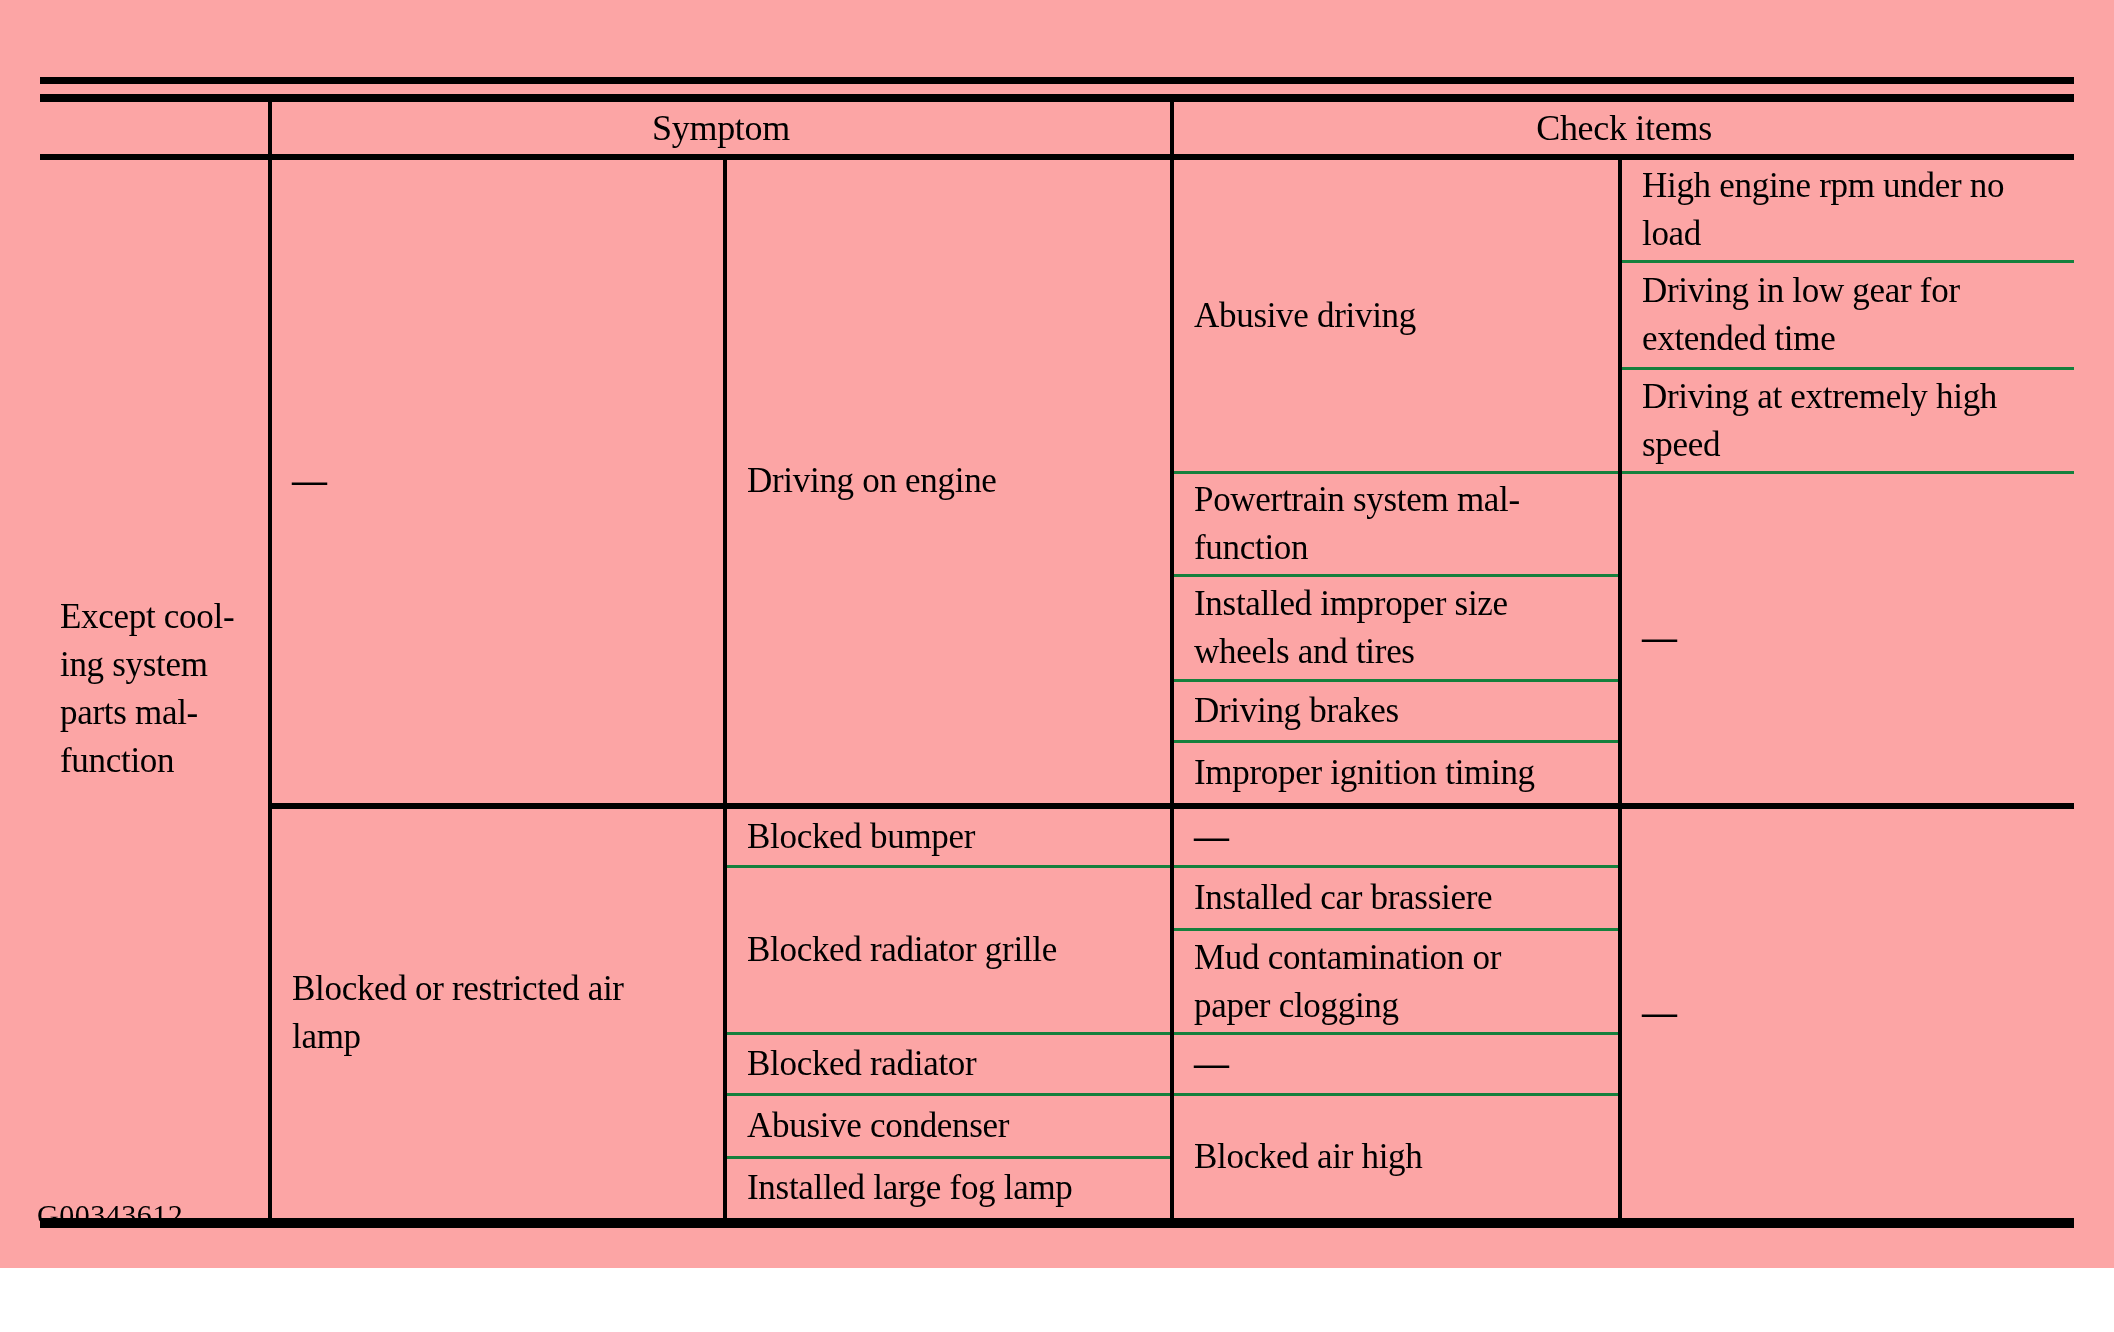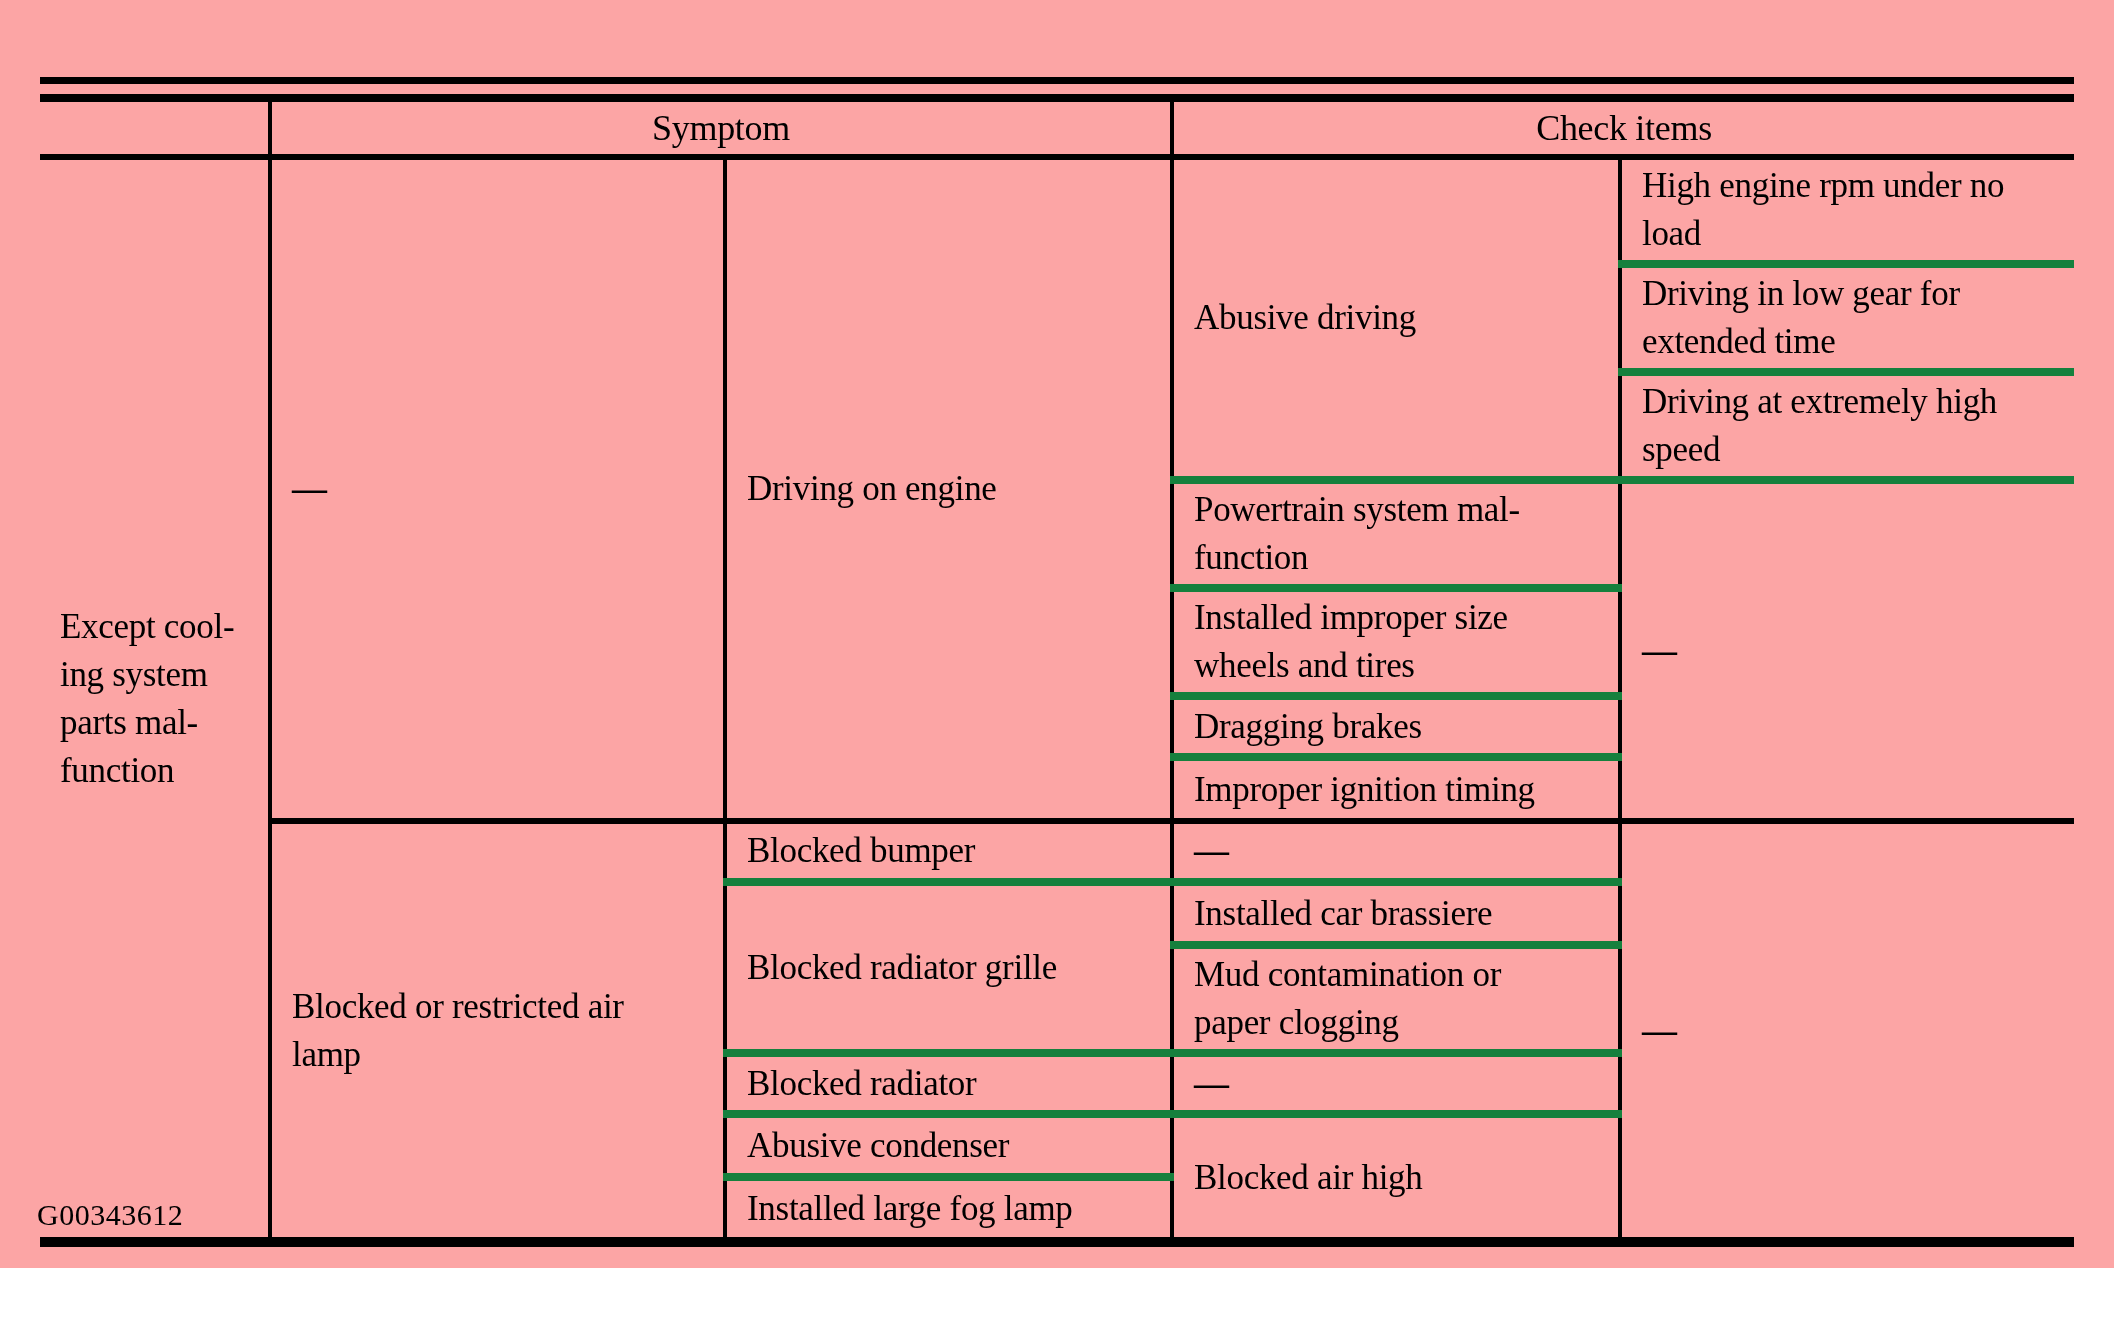--- a/index.html
+++ b/index.html
@@ -46,21 +46,21 @@
     overflow: hidden;
   }
   table.diag th {
     font-weight: normal;
     font-size: 36px;
     text-align: center;
     border-bottom: 6px solid #000000;
     padding: 2px 0;
   }
   .bR  { border-right: 4px solid #000000; }
-  .bB  { border-bottom: 8px solid #15803d; }
+  .bB  { border-bottom: 3px solid #15803d; }
   .bBh { border-bottom: 6px solid #000000; }
   td.cat {
     padding-left: 14px;
     padding-right: 6px;
   }
   td.dash {
     text-align: center;
     font-weight: bold;
     padding-left: 0;
     padding-right: 0;
@@ -123,21 +123,21 @@
 function</td>
       <td class="dash bBh" rowspan="4">—</td>
     </tr>
 
     <tr style="height:105px">
       <td class="bR bB">Installed improper size
 wheels and tires</td>
     </tr>
 
     <tr style="height:61px">
-      <td class="bR bB">Dragging brakes</td>
+      <td class="bR bB">Driving brakes</td>
     </tr>
 
     <tr style="height:64px">
       <td class="bR bBh">Improper ignition timing</td>
     </tr>
 
     <tr style="height:61px">
       <td class="bR" rowspan="6">Blocked or restricted air
 lamp</td>
       <td class="bR bB">Blocked bumper</td>

